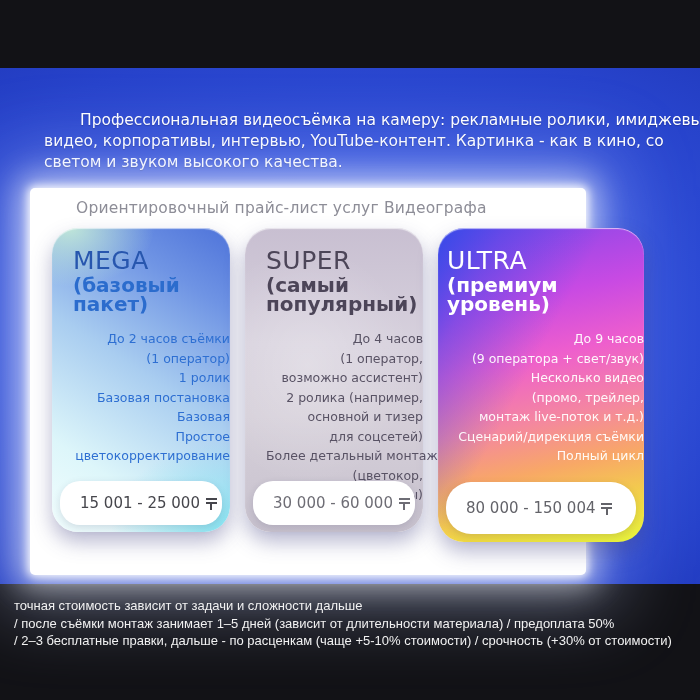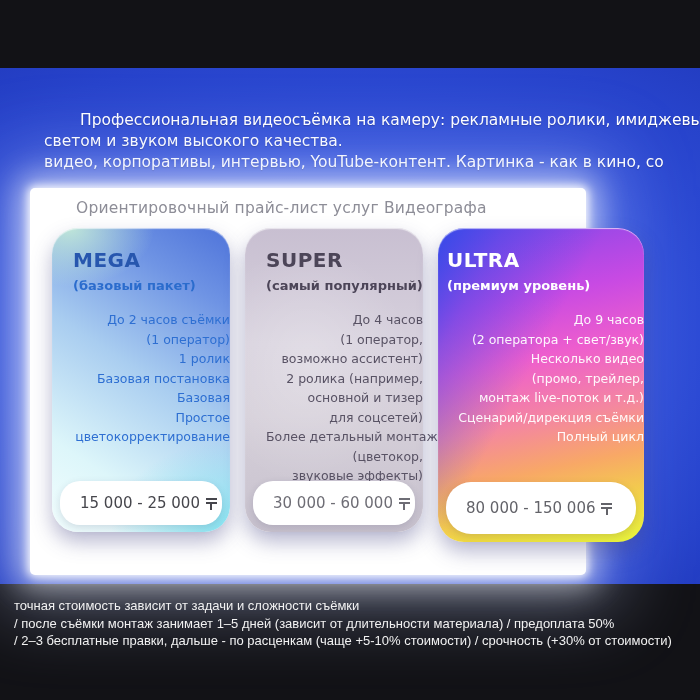--- a/index.html
+++ b/index.html
@@ -39,22 +39,22 @@
   
   .plans{
     position:absolute;left:22px;top:40px;
     display:flex;gap:15px;align-items:flex-start;
   }
   .plan{
     position:relative;border-radius:26px;
     padding:20px 0 0 21px;box-sizing:border-box;
     box-shadow:0 10px 20px rgba(70,70,135,.38), inset 0 1px 1px rgba(255,255,255,.65);
   }
-  .plan-name{font-size:20px;font-weight:bold;letter-spacing:.5px;line-height:25px;}
-  .plan-tagline{font-size:13px;font-weight:bold;line-height:19px;margin-top:3px;}
+  .plan-name{font-size:25px;font-weight:normal;letter-spacing:.5px;line-height:25px;}
+  .plan-tagline{font-size:20px;font-weight:bold;line-height:19px;margin-top:3px;}
   .plan-features{margin-top:15px;font-size:12.5px;line-height:19.5px;}
   .plan-features .feature{white-space:nowrap;text-align:right;}
 
   .plan-mega{
     width:178px;height:304px;
     background:
       radial-gradient(130px 90px at 10% 0%, rgba(203,242,214,.85), rgba(203,242,214,0) 65%),
       radial-gradient(170px 130px at 100% 100%, rgba(125,226,240,.9), rgba(125,226,240,0) 70%),
       linear-gradient(213deg,#4e73da 0%,#6f94e4 20%,#a9cdf0 48%,#ddf6fa 78%,#f2fefe 100%);
   }
@@ -109,22 +109,22 @@
 </style>
 </head>
 <body>
 
 <div>
 
   <div class="band"></div>
 
   <div class="intro">
       <div class="line">Профессиональная видеосъёмка на камеру: рекламные ролики, имиджевые</div>
+      <div class="line">видео, корпоративы, интервью, YouTube-контент. Картинка - как в кино, со</div>
       <div class="line">светом и звуком высокого качества.</div>
-      <div class="line">видео, корпоративы, интервью, YouTube-контент. Картинка - как в кино, со</div>
     </div>
 
   <div class="pricecard">
 
     <div class="pricecard-title">Ориентировочный прайс-лист услуг Видеографа</div>
 
     <div class="plans">
 
       <div class="plan plan-mega">
         <div class="plan-name">MEGA</div>
@@ -132,21 +132,21 @@
         <div class="plan-features">
             <div class="feature">До 2 часов съёмки</div>
             <div class="feature">(1 оператор)</div>
             <div class="feature">1 ролик</div>
             <div class="feature">Базовая постановка</div>
             <div class="feature">Базовая</div>
             <div class="feature">Простое</div>
             <div class="feature">цветокорректирование</div>
           </div>
         <div class="pill">
-          <span>15 000 - 25 000</span>
+          <span>15 001 - 25 000</span>
           <span class="tenge"></span>
         </div>
       </div>
 
       <div class="plan plan-super">
         <div class="plan-name">SUPER</div>
         <div class="plan-tagline">(самый популярный)</div>
         <div class="plan-features">
             <div class="feature">До 4 часов</div>
             <div class="feature">(1 оператор,</div>
@@ -162,35 +162,35 @@
           <span>30 000 - 60 000</span>
           <span class="tenge"></span>
         </div>
       </div>
 
       <div class="plan plan-ultra">
         <div class="plan-name">ULTRA</div>
         <div class="plan-tagline">(премиум уровень)</div>
         <div class="plan-features">
             <div class="feature">До 9 часов</div>
-            <div class="feature">(2 оператора + свет/звук)</div>
+            <div class="feature">(9 оператора + свет/звук)</div>
             <div class="feature">Несколько видео</div>
             <div class="feature">(промо, трейлер,</div>
             <div class="feature">монтаж live-поток и т.д.)</div>
             <div class="feature">Сценарий/дирекция съёмки</div>
             <div class="feature">Полный цикл</div>
           </div>
         <div class="pill">
-          <span>80 000 - 150 006</span>
+          <span>80 000 - 150 004</span>
           <span class="tenge"></span>
         </div>
       </div>
 
     </div>
   </div>
 
   <div class="footer">
-      <div class="line">точная стоимость зависит от задачи и сложности съёмки</div>
+      <div class="line">точная стоимость зависит от задачи и сложности дальше</div>
       <div class="line">/ после съёмки монтаж занимает 1–5 дней (зависит от длительности материала) / предоплата 50%</div>
       <div class="line">/ 2–3 бесплатные правки, дальше - по расценкам (чаще +5-10% стоимости) / срочность (+30% от стоимости)</div>
     </div>
 
 </div>
 
 </body></html>

